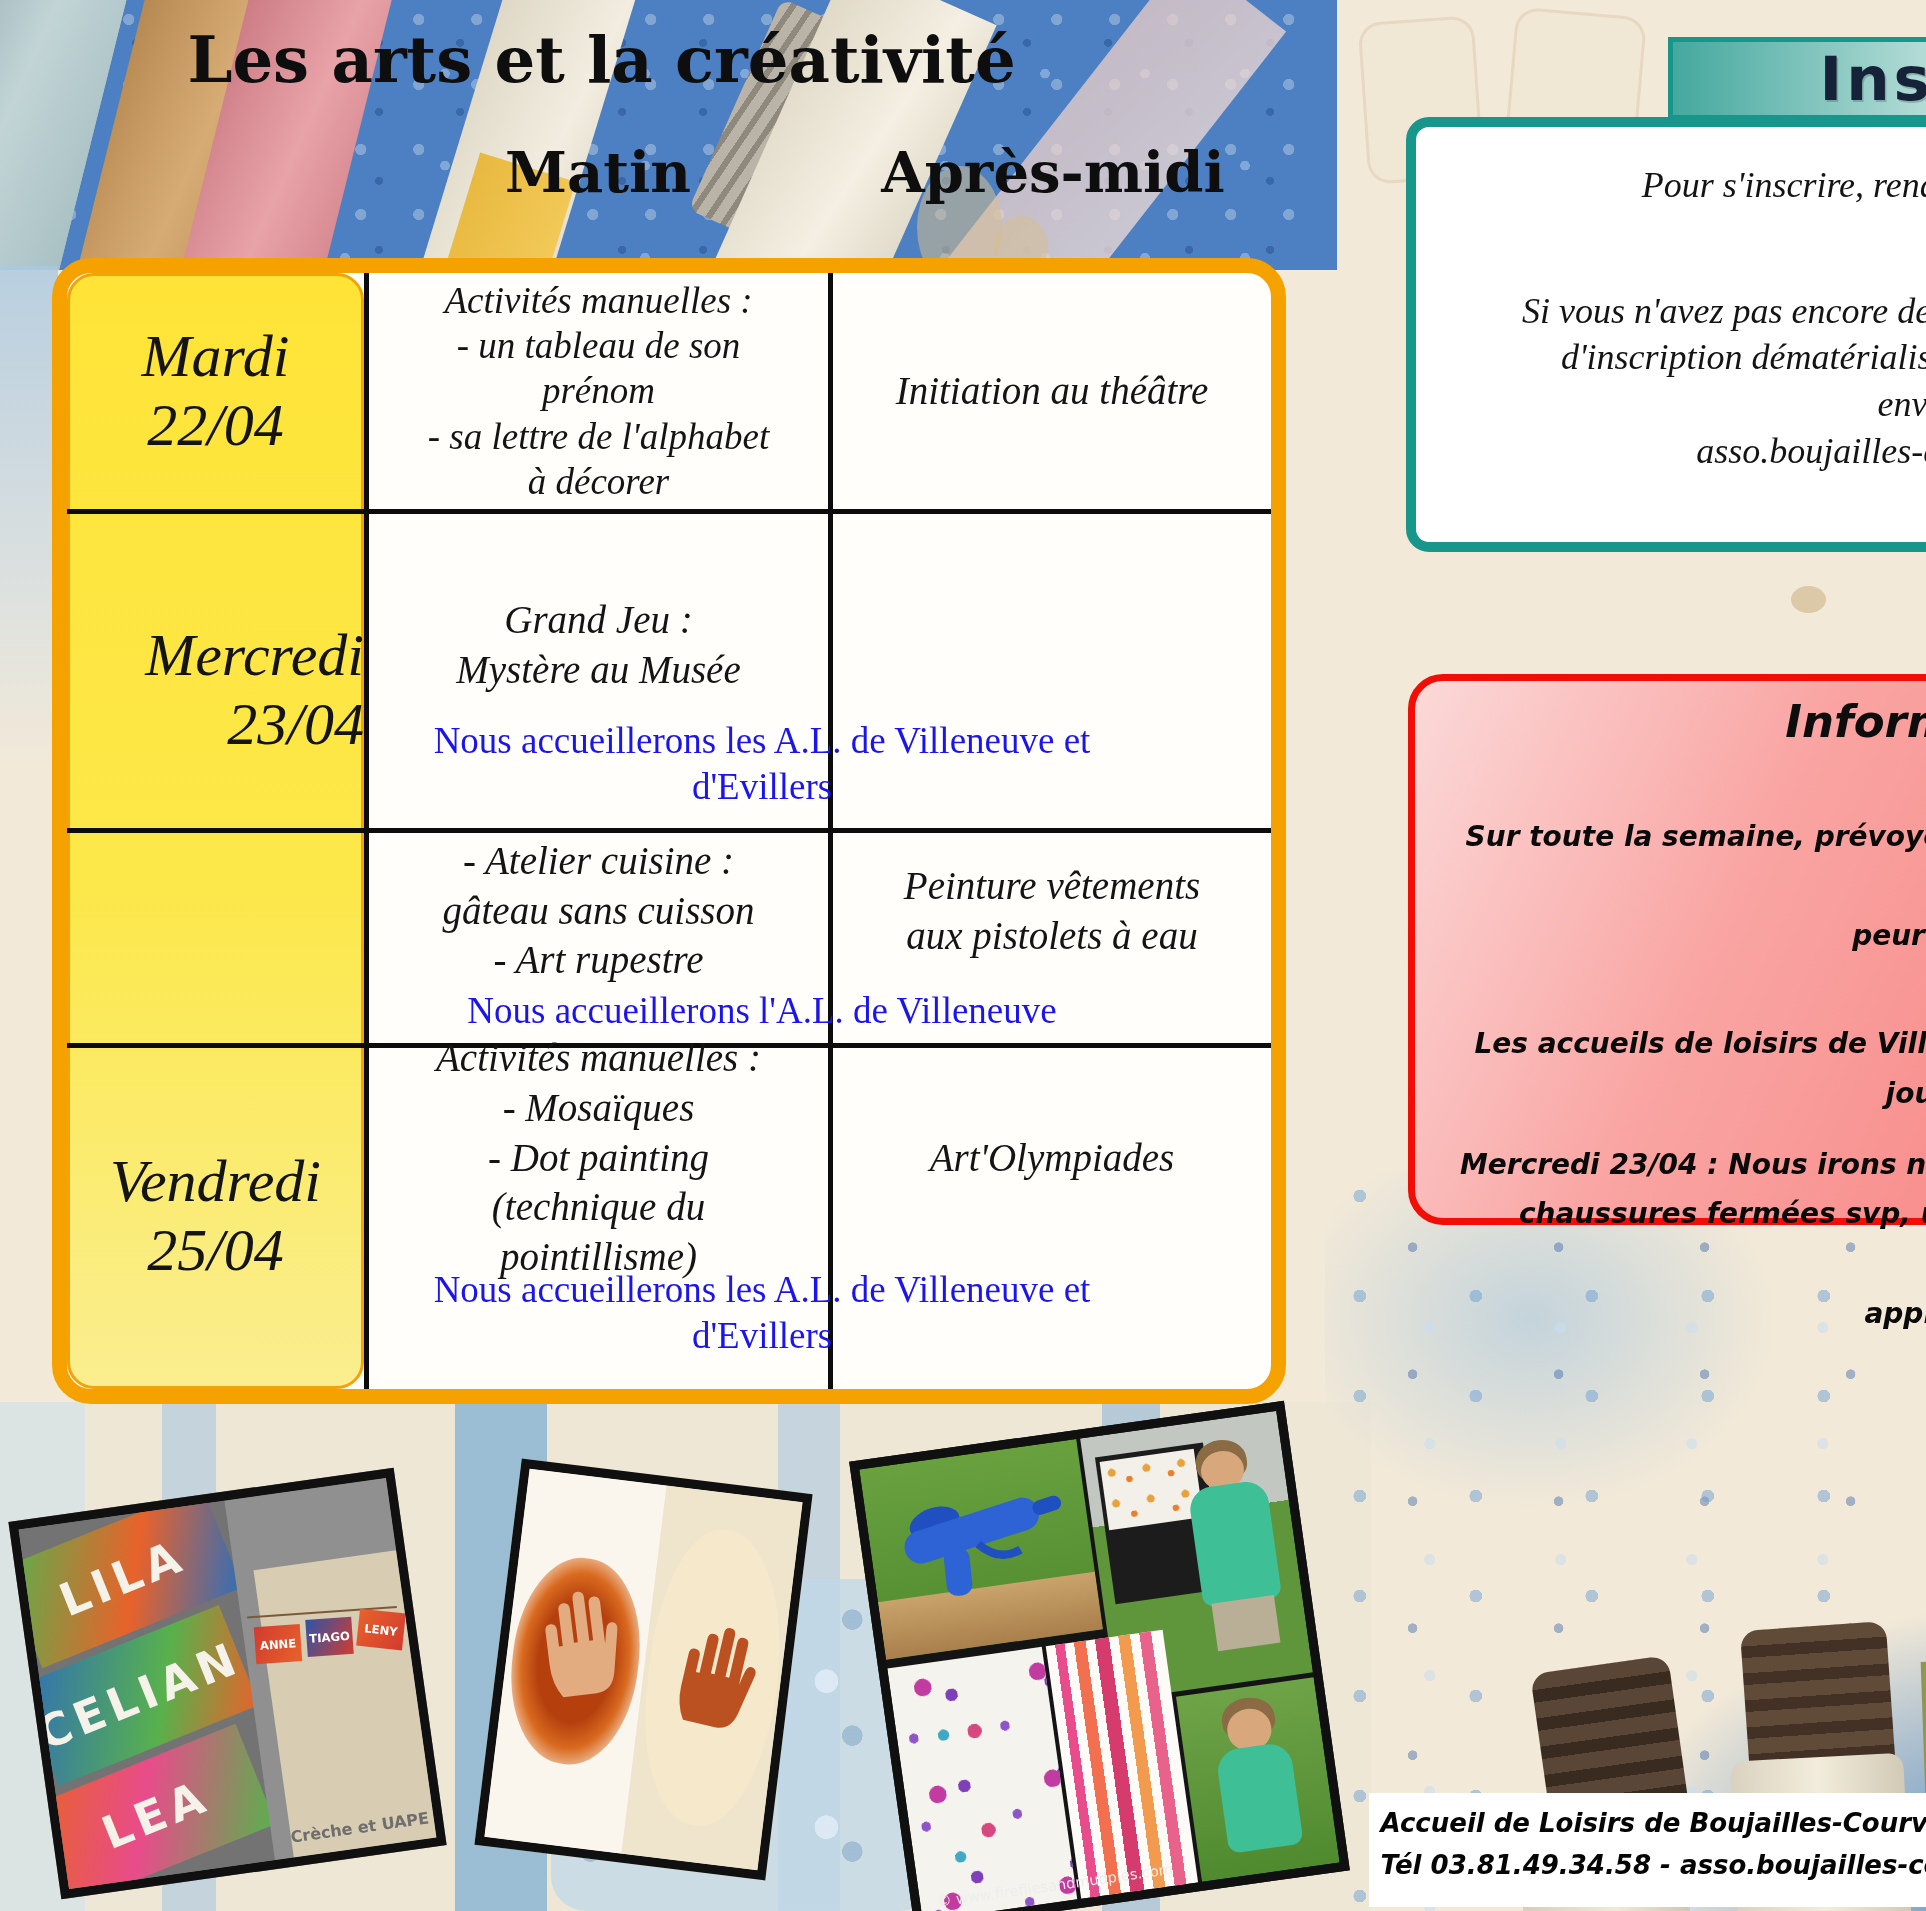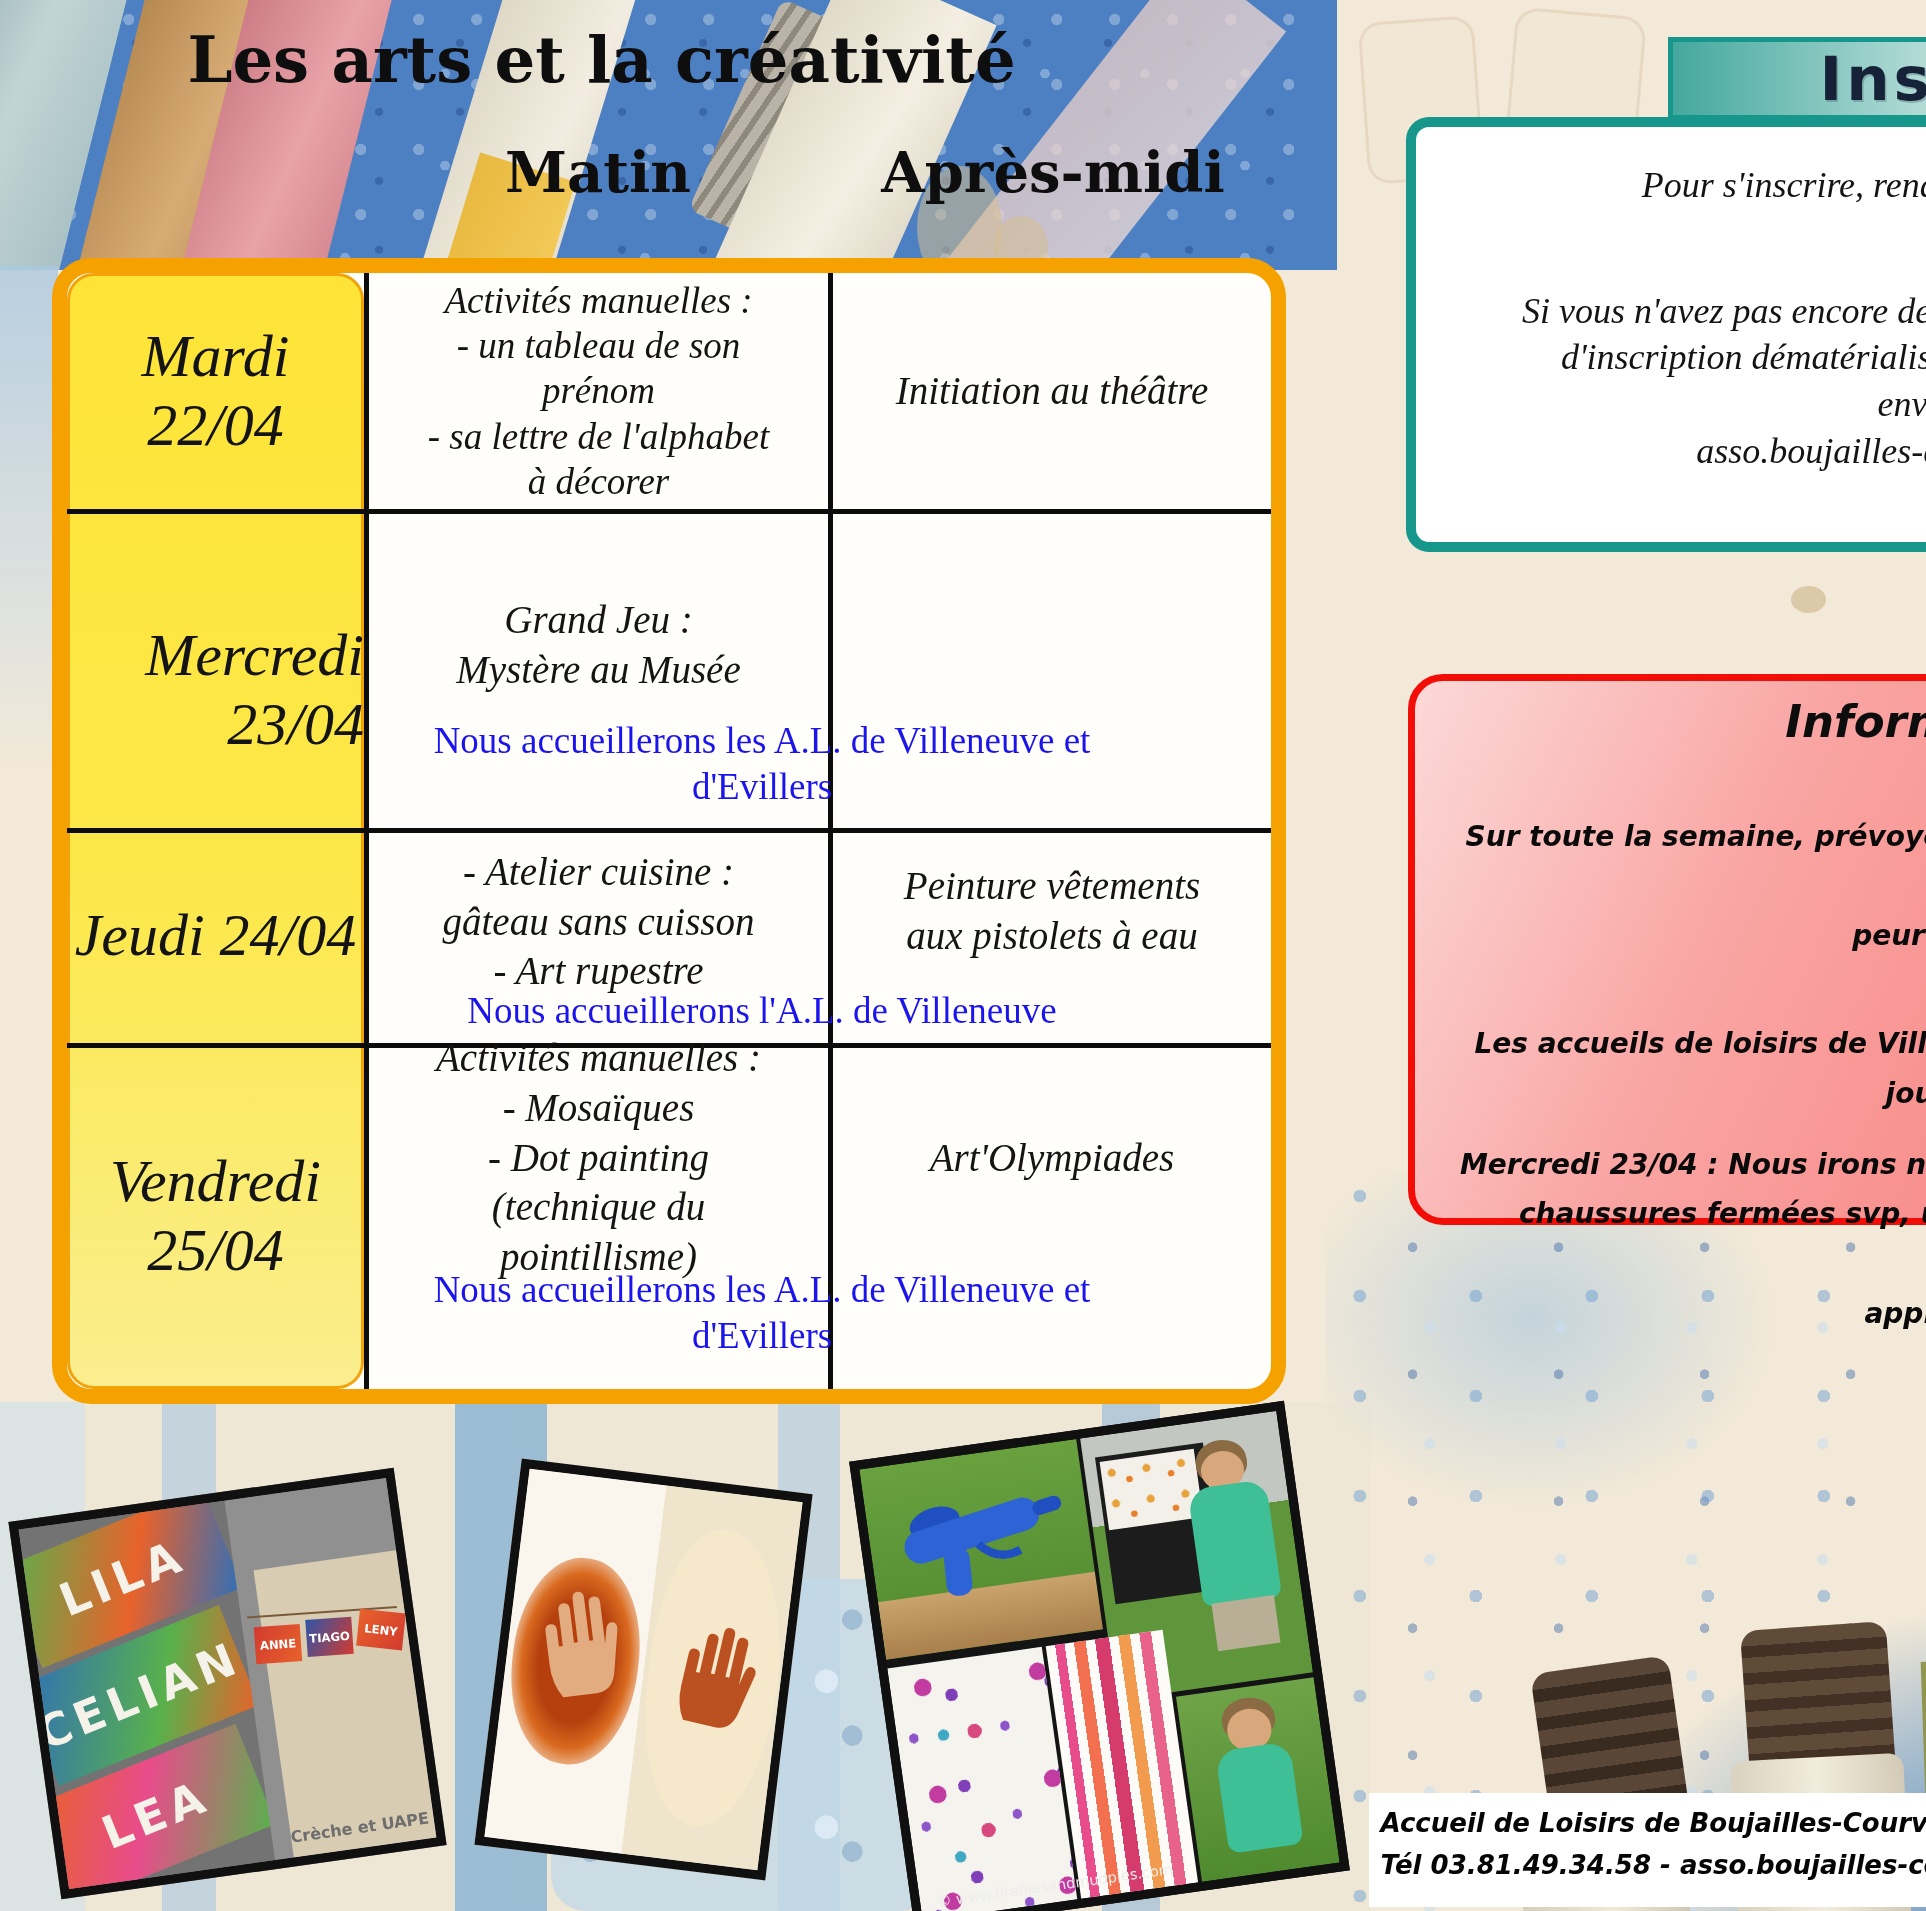--- a/index.html
+++ b/index.html
@@ -266,22 +266,21 @@
 - sa lettre de l'alphabet
 à décorer</div>
   <div class="act-cell cell-afternoon prelines" style="top:0;height:236px;">Initiation au théâtre</div>
 
   <div class="day-cell prelines" style="top:232px;height:369px;text-align:right;">Mercredi 23/04</div>
   <div class="act-cell cell-morning prelines" style="top:236px;height:383px;padding-bottom:112px;">Grand Jeu :
 Mystère au Musée</div>
   <div class="row-note prelines" style="top:445px;">Nous accueillerons les A.L. de Villeneuve et
 d'Evillers</div>
 
-  <div class="day-cell prelines" style="top:555px;height:215px;">Jeudi 24/04</div>
-  <div class="act-cell cell-morning prelines" style="top:555px;height:215px;padding-bottom:50px;margin-top:11px;">- Atelier cuisine :
+  <div class="act-cell cell-morning prelines" style="top:555px;height:215px;padding-bottom:50px;">- Atelier cuisine :
 gâteau sans cuisson
 - Art rupestre</div>
   <div class="act-cell cell-afternoon prelines" style="top:555px;height:215px;padding-bottom:50px;">Peinture vêtements
 aux pistolets à eau</div>
   <div class="row-note prelines" style="top:715px;">Nous accueillerons l'A.L. de Villeneuve</div>
 
   <div class="day-cell prelines" style="top:770px;height:345px;">Vendredi
 25/04</div>
   <div class="act-cell cell-morning prelines" style="top:770px;height:345px;padding-bottom:116px;">Activités manuelles :
 - Mosaïques

